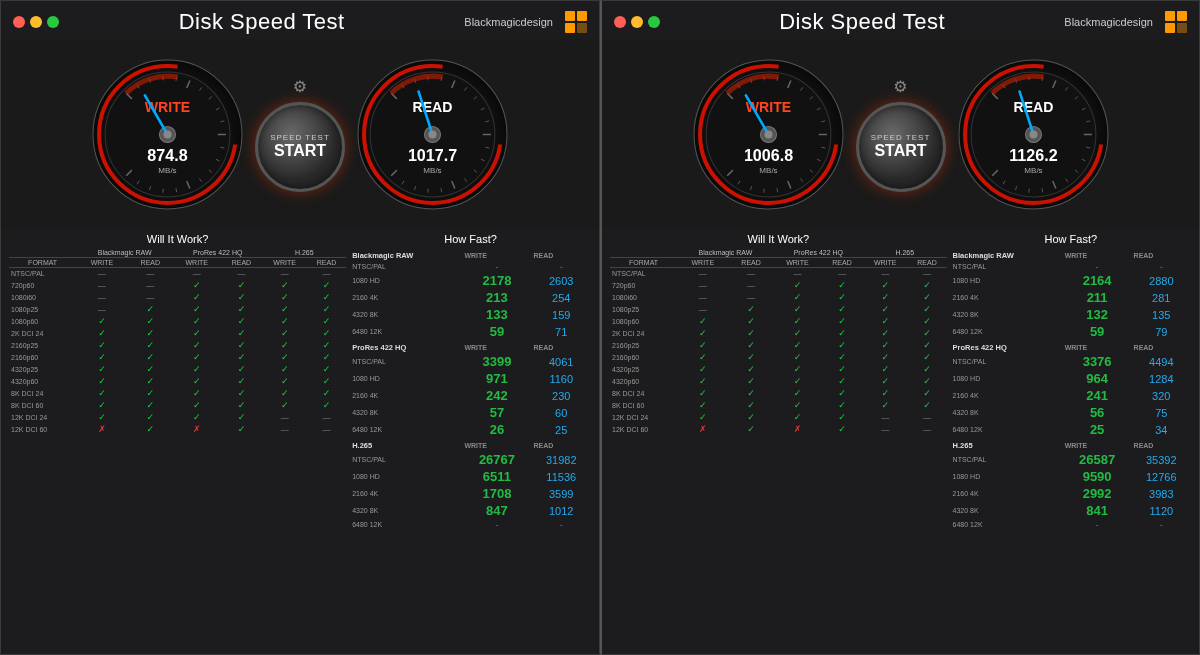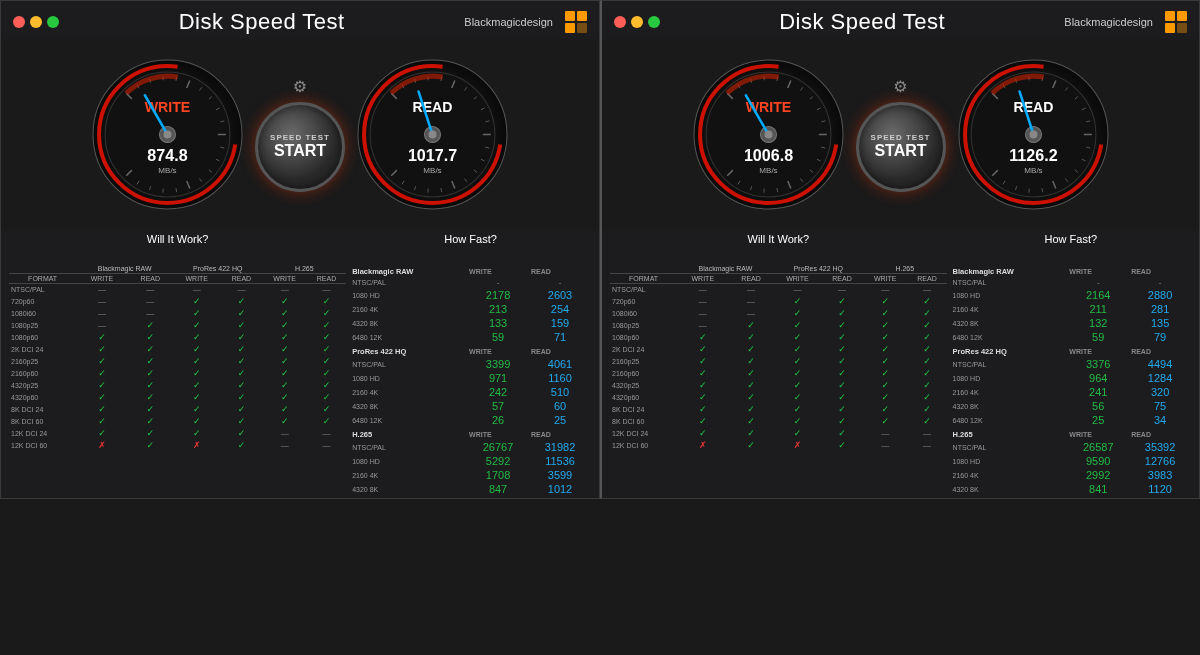--- a/index.html
+++ b/index.html
@@ -6,21 +6,21 @@
     body {
       background: #1a1a1a;
       font-family: -apple-system, BlinkMacSystemFont, 'Helvetica Neue', Arial, sans-serif;
       display: flex;
       width: 1200px;
       height: 655px;
       overflow: hidden;
     }
     .panel {
       width: 600px;
-      height: 499px;
+      height: 655px;
       background: #1c1c1e;
       border: 1px solid #3a3a3a;
       display: flex;
       flex-direction: column;
       position: relative;
     }
     .panel + .panel {
       border-left: 2px solid #555;
     }
     .title-bar {
@@ -92,21 +92,21 @@
       display: flex;
       flex-direction: column;
       align-items: center;
       justify-content: center;
       cursor: pointer;
       color: #fff;
       flex-shrink: 0;
     }
     .start-btn-text1 {
       font-size: 8px;
-      font-weight: 700;
+      font-weight: 400;
       letter-spacing: 1px;
       color: #ccc;
     }
     .start-btn-text2 {
       font-size: 16px;
       font-weight: 700;
       color: #fff;
     }
     
     .data-section {
@@ -122,21 +122,21 @@
     }
     .how-fast {
       flex: 1;
       min-width: 0;
     }
     .section-title {
       color: #fff;
       font-size: 11px;
       font-weight: 500;
       text-align: center;
-      margin-bottom: 19px;
+      margin-bottom: 3px;
     }
     table {
       width: 100%;
       border-collapse: collapse;
       font-size: 7.5px;
       color: #ccc;
     }
     th {
       color: #aaa;
       font-weight: 400;
@@ -159,21 +159,21 @@
     .check-green { color: #22cc44; font-size: 9px; }
     .cross-red { color: #ee3333; font-size: 9px; }
     .dash { color: #888; font-size: 8px; }
     .sub-header td {
       color: #888;
       font-size: 7px;
       font-weight: 600;
       padding-top: 3px;
       text-align: left;
     }
-    .num-write { color: #22bb44; font-size: 11px; font-weight: 400; }
+    .num-write { color: #22bb44; font-size: 13px; font-weight: 700; }
     .num-read { color: #22aaee; font-size: 11px; font-weight: 500; }
     .col-group-header {
       color: #bbb;
       font-size: 7px;
       font-weight: 500;
       text-align: center;
       padding: 1px 2px;
     }
     .wr-rd-header {
       color: #aaa;
@@ -519,21 +519,21 @@
                 <td class="num-read">4061</td>
     </tr>
               <tr>
       <td class="format-col">1080 HD</td>
       <td class="num-write">971</td>
                 <td class="num-read">1160</td>
     </tr>
               <tr>
       <td class="format-col">2160 4K</td>
       <td class="num-write">242</td>
-                <td class="num-read">510</td>
+                <td class="num-read">230</td>
     </tr>
               <tr>
       <td class="format-col">4320 8K</td>
       <td class="num-write">57</td>
                 <td class="num-read">60</td>
     </tr>
               <tr>
       <td class="format-col">6480 12K</td>
       <td class="num-write">26</td>
                 <td class="num-read">25</td>
@@ -543,21 +543,21 @@
     <td class="wr-rd-header">WRITE</td>
     <td class="wr-rd-header">READ</td>
   </tr>
               <tr>
       <td class="format-col">NTSC/PAL</td>
       <td class="num-write">26767</td>
                 <td class="num-read">31982</td>
     </tr>
               <tr>
       <td class="format-col">1080 HD</td>
-      <td class="num-write">5292</td>
+      <td class="num-write">6511</td>
                 <td class="num-read">11536</td>
     </tr>
               <tr>
       <td class="format-col">2160 4K</td>
       <td class="num-write">1708</td>
                 <td class="num-read">3599</td>
     </tr>
               <tr>
       <td class="format-col">4320 8K</td>
       <td class="num-write">847</td>

